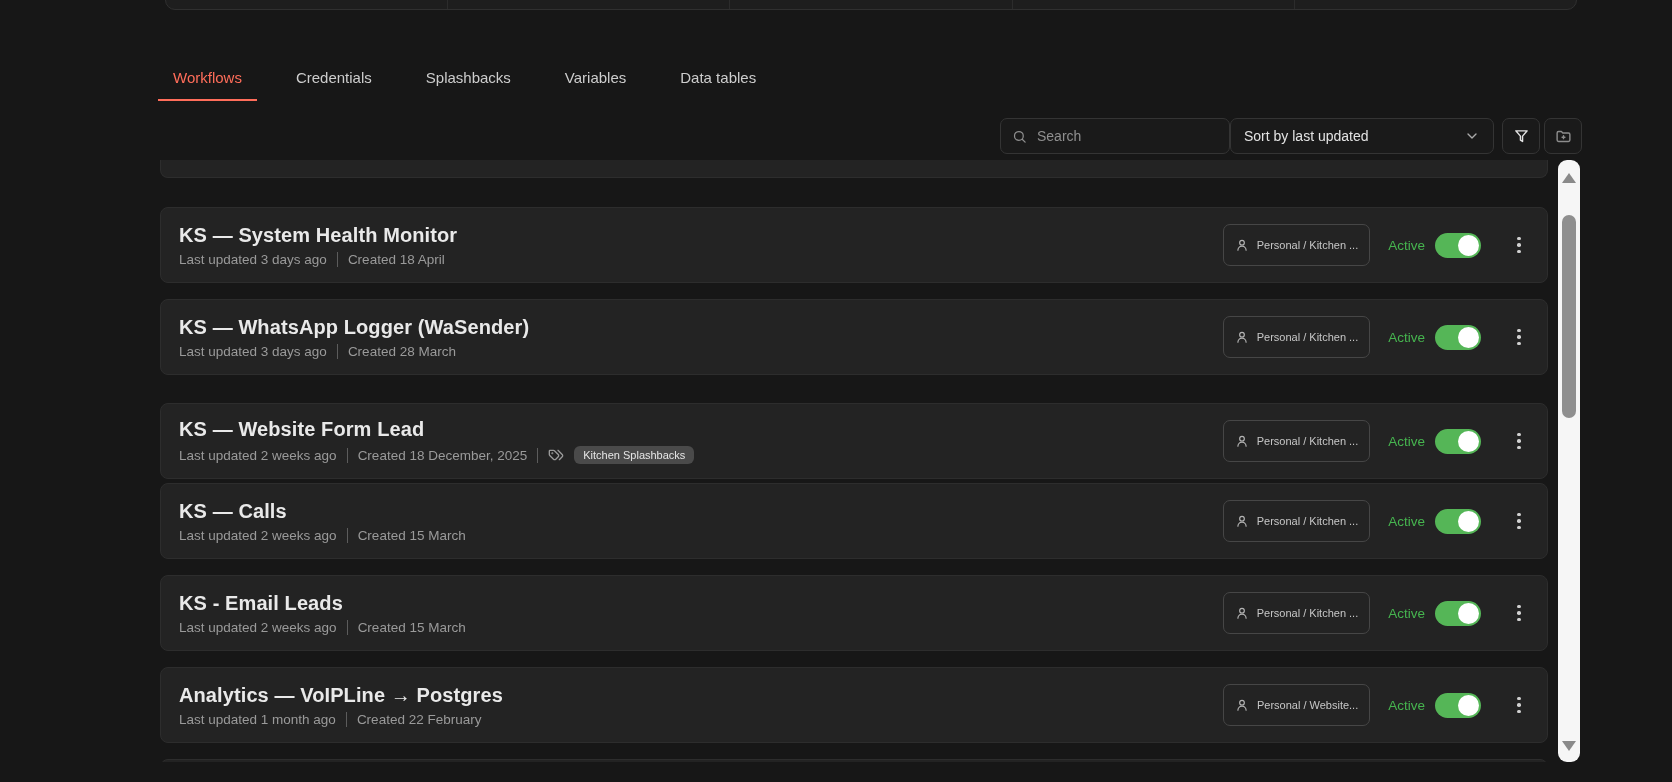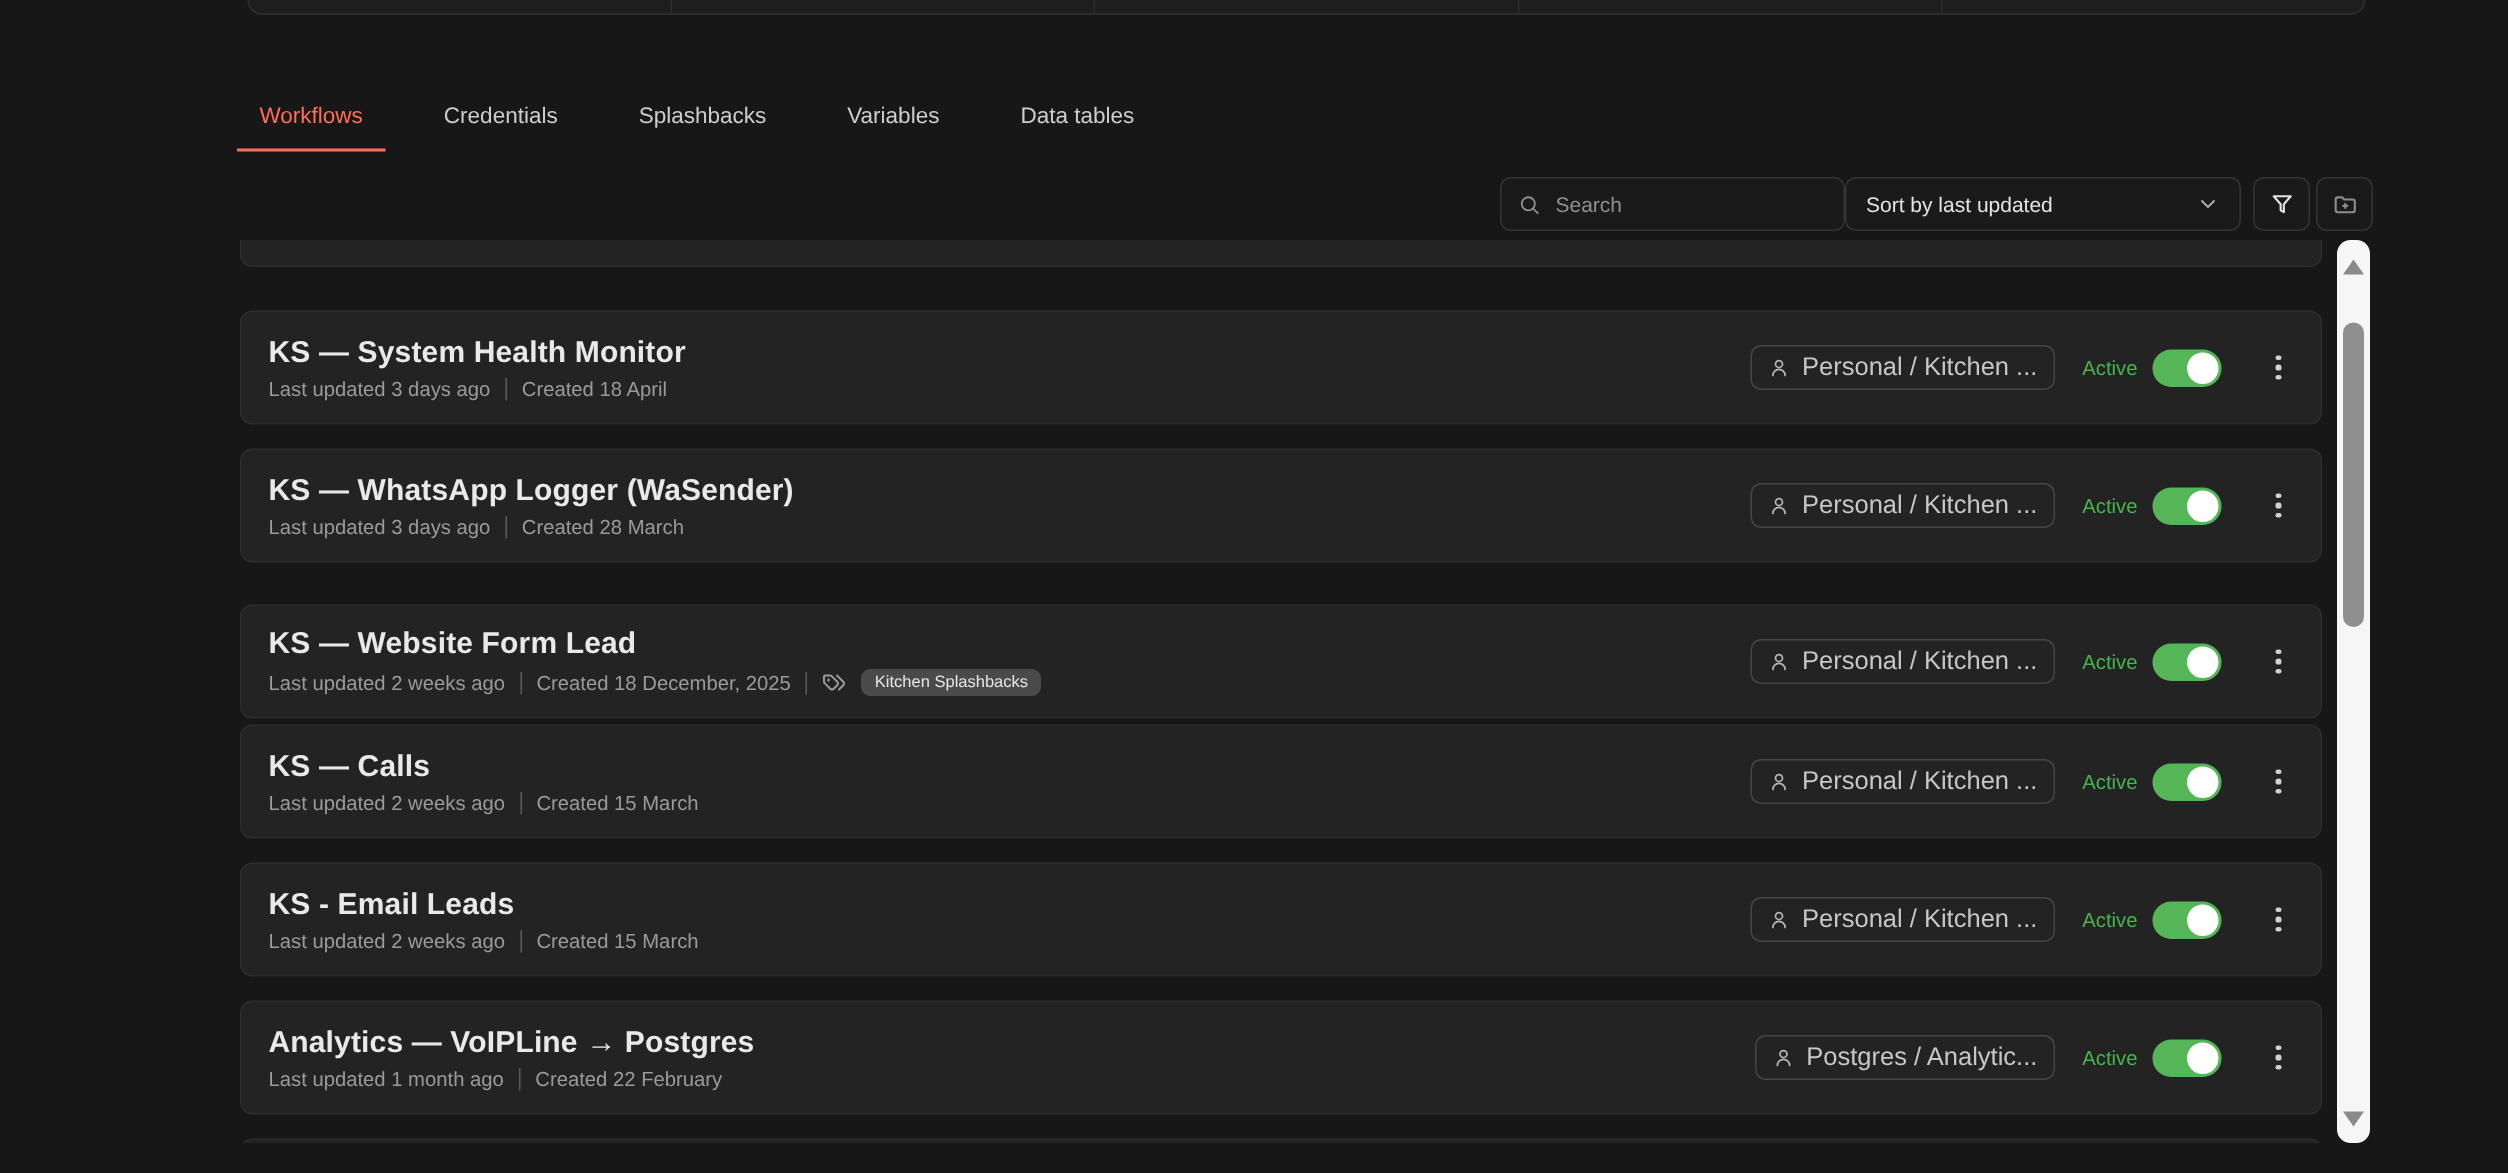--- a/index.html
+++ b/index.html
@@ -55,21 +55,21 @@
   .wf-left{display:flex;flex-direction:column;gap:5px;min-width:0}
   .wf-name{font-size:20px;font-weight:700;color:#e9e9e9;letter-spacing:.1px}
   .wf-meta{display:flex;align-items:center;gap:10px;font-size:13.5px;color:#9a9a9a}
   .sep{width:1px;height:15px;background:#5c5c5c}
   .tag-wrap{display:flex;align-items:center;gap:10px}
   .tags-icon{color:#9a9a9a;display:flex}
   .tag-pill{background:var(--tag-bg);color:#e6e6e6;font-size:11px;padding:3px 9px;
         border-radius:6px;font-weight:500;white-space:nowrap}
   .wf-right{display:flex;align-items:center}
   .proj-badge{display:flex;align-items:center;gap:8px;border:1px solid #464646;border-radius:7px;
-        padding:6px 11px;height:30px;color:#c7c7c7;font-size:17px;white-space:nowrap}
+        padding:6px 11px;height:42px;color:#c7c7c7;font-size:11px;white-space:nowrap}
   .person-icon{color:#b5b5b5;display:flex}
   .active-label{color:var(--green);font-size:13.5px;margin-left:18px;font-weight:500}
   .toggle{width:46px;height:25px;border-radius:13px;background:var(--toggle);margin-left:10px;
         position:relative;cursor:pointer;flex:none}
   .toggle-knob{position:absolute;right:2px;top:2px;width:21px;height:21px;border-radius:50%;background:#ffffff}
   .kebab{margin-left:30px;display:flex;flex-direction:column;gap:3px;align-items:center;
         width:16px;cursor:pointer;padding:2px 0}
   .kebab i{width:3.5px;height:3.5px;border-radius:50%;background:#d2d2d2}
 
   
@@ -321,21 +321,21 @@
       </div>
     </div>
     <div class="wf-right">
       <div class="proj-badge">
         <span class="person-icon">
           <svg width="14" height="14" viewBox="0 0 24 24" fill="none" stroke="currentColor" stroke-width="2" stroke-linecap="round" stroke-linejoin="round">
               <circle cx="12" cy="8" r="4"></circle>
               <path d="M5 21a7 7 0 0 1 14 0"></path>
             </svg>
         </span>
-        <span class="wf-project">Postgres / Analytic...</span>
+        <span class="wf-project">Personal / Website...</span>
       </div>
       <span class="active-label wf-status">Active</span>
       <div class="toggle">
         <div class="toggle-knob"></div>
       </div>
       <div class="kebab">
           <i></i>
           <i></i>
           <i></i>
         </div>

